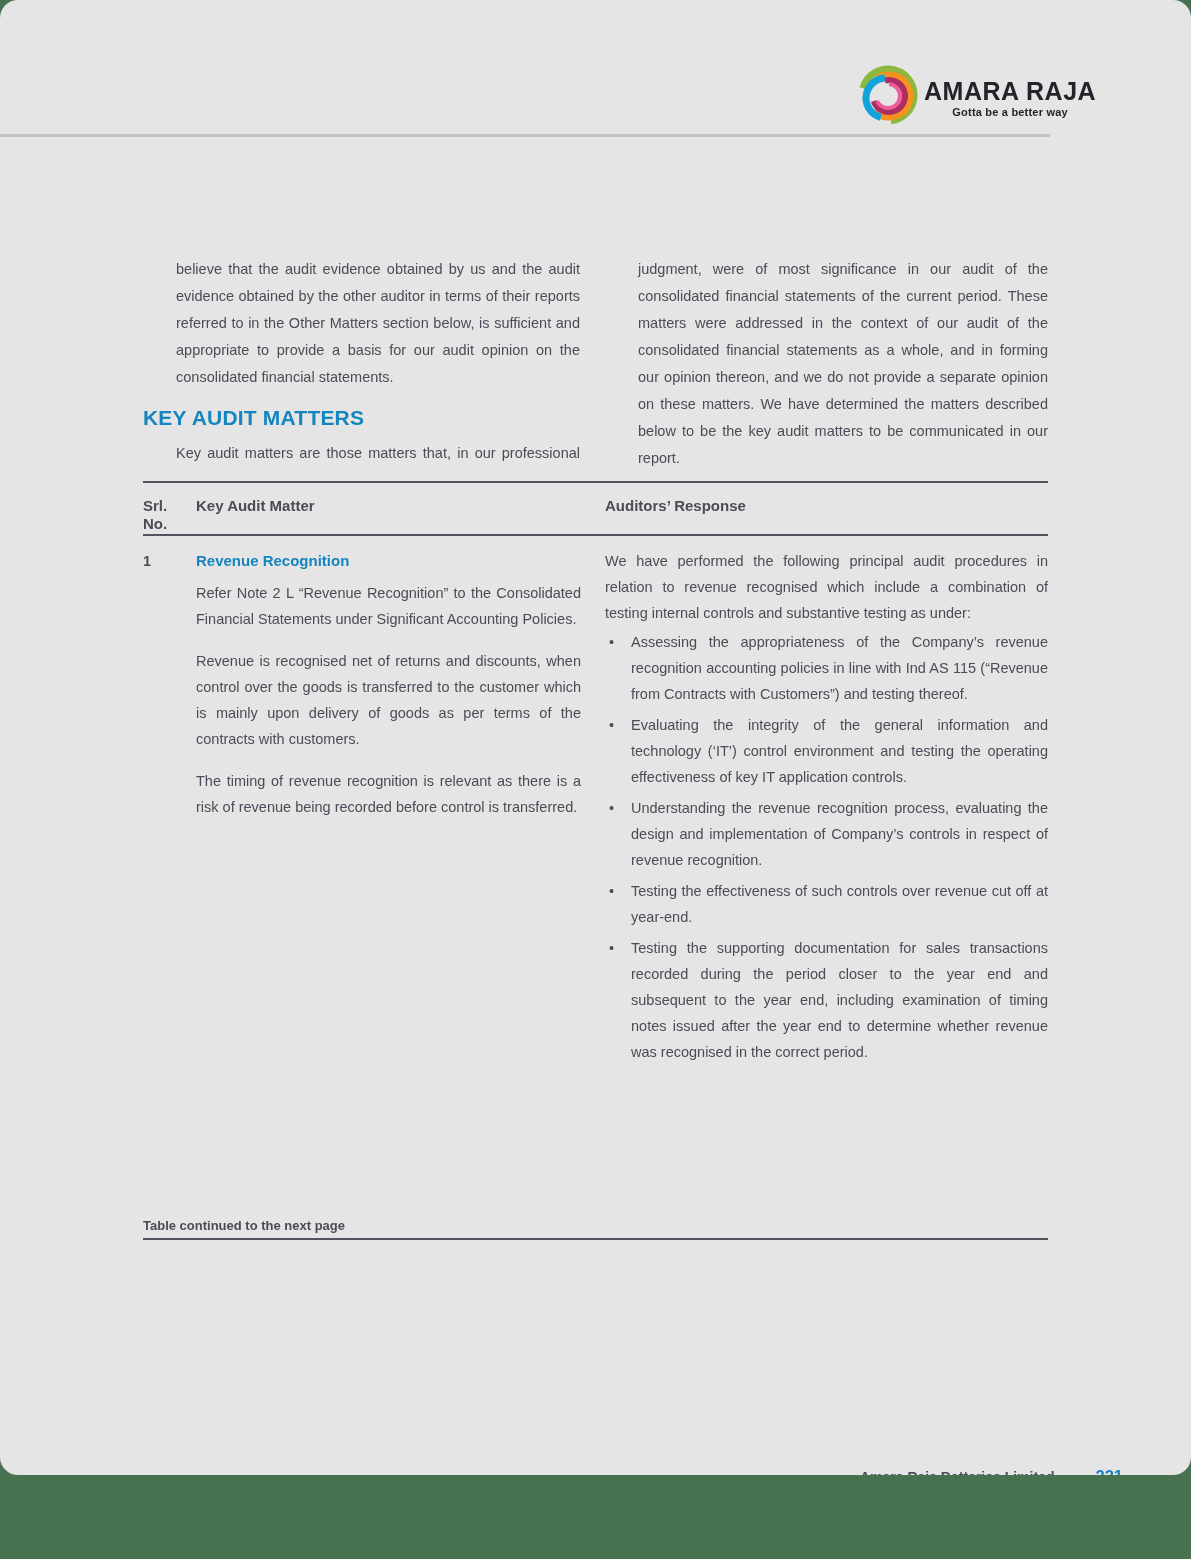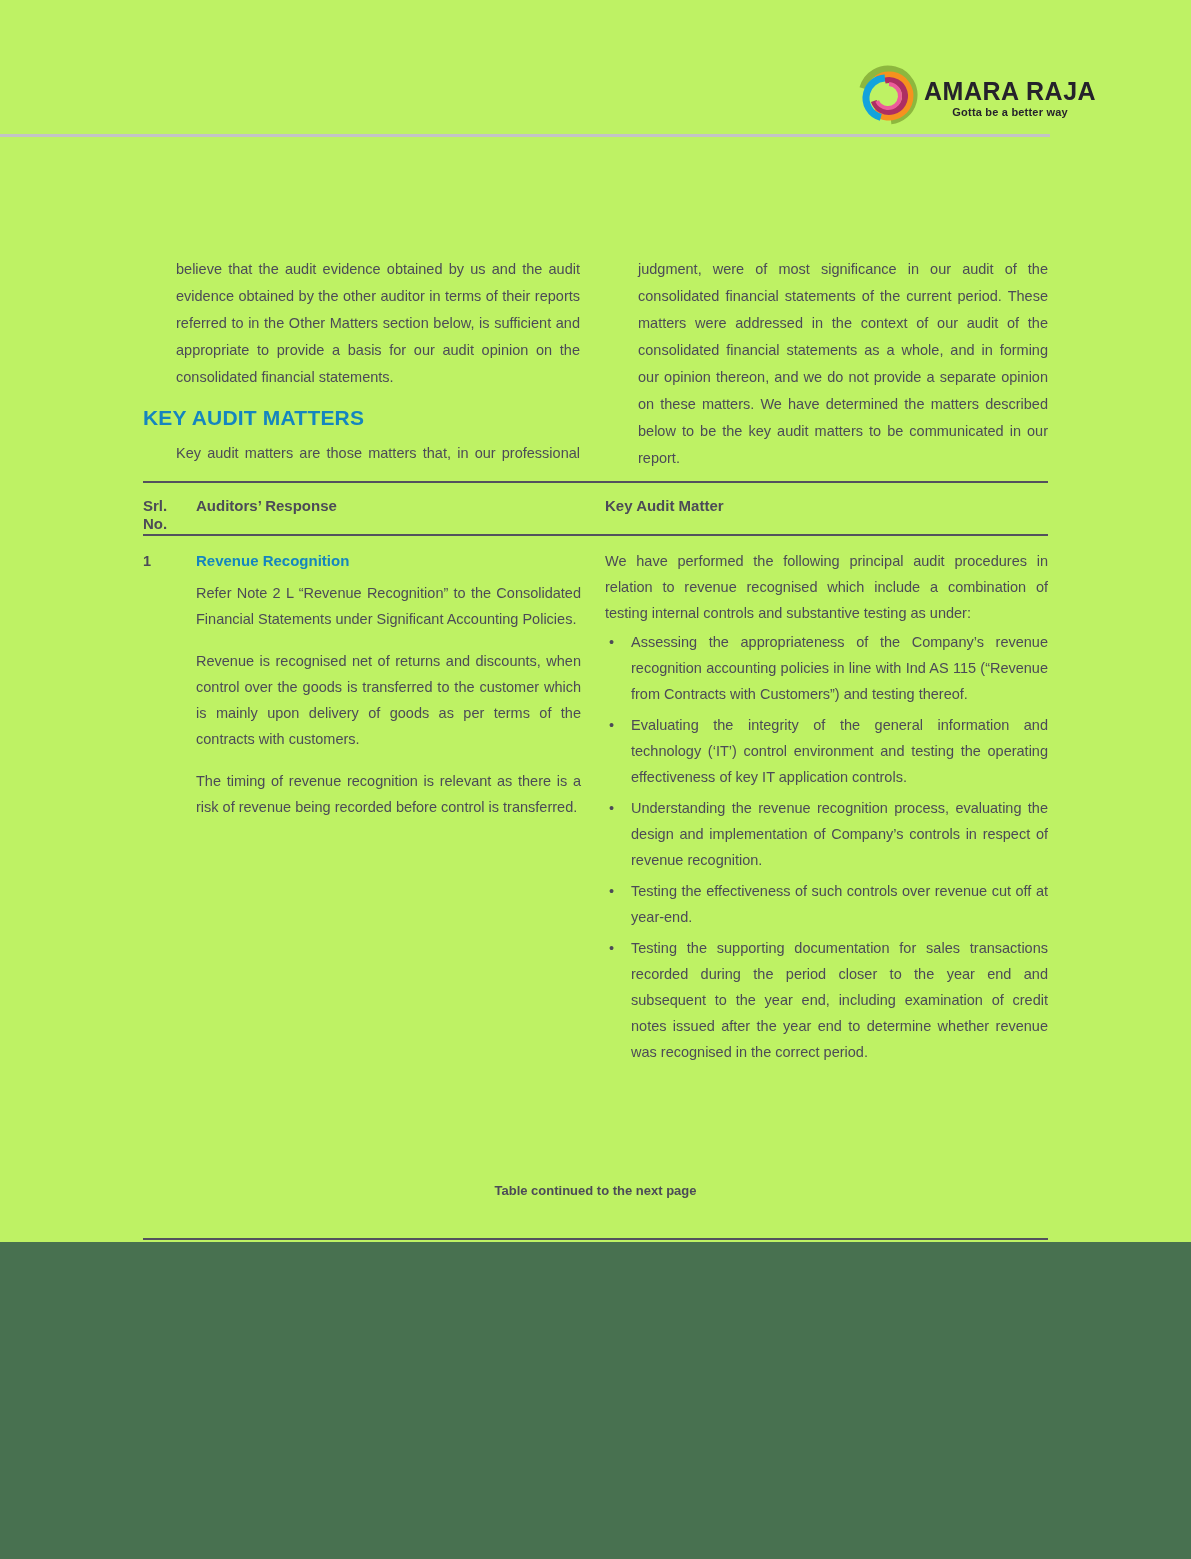--- a/index.html
+++ b/index.html
@@ -3,24 +3,25 @@
 <meta charset="utf-8">
 <style>
   * { margin:0; padding:0; box-sizing:border-box; }
   html,body { width:1191px; }
   body {
     font-family:"Liberation Sans", "DejaVu Sans", sans-serif;
     background:#487150;
   }
   .page {
     position:relative;
-    width:1191px; height:1242px;
-    background:#bef264;
+    width:1191px; height:1475px;
+    background:#e5e5e5;
     color:#4C4B57;
     overflow:hidden;
+    border-radius:18px;
   }
 
   
   .logo-wrap {
     position:absolute; top:64px; left:856px;
     display:flex; align-items:flex-start; gap:4px;
   }
   .logo-mark { width:64px; height:64px; }
   .logo-text { padding-top:14px; }
   .brand-name {
@@ -81,22 +82,22 @@
   .bullet-list { list-style:none; }
   .bullet-item { display:flex; margin-bottom:5px; }
   .bullet-dot {
     flex:0 0 26px; padding-left:4px; color:#4C4B57;
   }
   .bullet-text { flex:1; text-align:justify; }
   .resp-outro { margin-top:15px; }
 
   
   .continued-note {
-    position:absolute; top:1183px; left:143px; width:905px;
-    text-align:center; font-weight:bold; font-size:13px; color:#4C4B57;
+    position:absolute; top:1218px; left:143px; width:905px;
+    text-align:left; font-weight:bold; font-size:13px; color:#4C4B57;
   }
   .page-footer {
     position:absolute; top:1467px; right:68px;
     display:flex; align-items:baseline; gap:41px;
   }
   .footer-company { font-size:14px; font-weight:600; color:#4C4B57; }
   .page-number { font-size:16.5px; font-weight:bold; color:#1585BF; }
 </style>
 </head>
 <body>
@@ -128,22 +129,22 @@
       <p>judgment, were of most significance in our audit of the consolidated financial statements of the current period. These matters were addressed in the context of our audit of the consolidated financial statements as a whole, and in forming our opinion thereon, and we do not provide a separate opinion on these matters. We have determined the matters described below to be the key audit matters to be communicated in our report.</p>
     </div>
   </section>
 
   <section class="kam-table">
     <div class="t-head">
       <div class="head-srl">
         <div>Srl.</div>
         <div>No.</div>
       </div>
+      <div>Key Audit Matter</div>
       <div>Auditors’ Response</div>
-      <div>Key Audit Matter</div>
     </div>
 
     <div class="t-row">
       <div class="cell-srl">1</div>
 
       <div class="cell-matter">
         <h3>Revenue Recognition</h3>
         <p>Refer Note 2 L “Revenue Recognition” to the Consolidated Financial Statements under Significant Accounting Policies.</p>
         <p>Revenue is recognised net of returns and discounts, when control over the goods is transferred to the customer which is mainly upon delivery of goods as per terms of the contracts with customers.</p>
         <p>The timing of revenue recognition is relevant as there is a risk of revenue being recorded before control is transferred.</p>
@@ -163,21 +164,21 @@
           <li class="bullet-item">
             <span class="bullet-dot">•</span>
             <span class="bullet-text">Understanding the revenue recognition process, evaluating the design and implementation of Company’s controls in respect of revenue recognition.</span>
           </li>
           <li class="bullet-item">
             <span class="bullet-dot">•</span>
             <span class="bullet-text">Testing the effectiveness of such controls over revenue cut off at year-end.</span>
           </li>
           <li class="bullet-item">
             <span class="bullet-dot">•</span>
-            <span class="bullet-text">Testing the supporting documentation for sales transactions recorded during the period closer to the year end and subsequent to the year end, including examination of credit notes issued after the year end to determine whether revenue was recognised in the correct period.</span>
+            <span class="bullet-text">Testing the supporting documentation for sales transactions recorded during the period closer to the year end and subsequent to the year end, including examination of timing notes issued after the year end to determine whether revenue was recognised in the correct period.</span>
           </li>
         </ul>
       </div>
     </div>
   </section>
 
   <div class="continued-note">Table continued to the next page</div>
 
   <footer class="page-footer">
     <span class="footer-company">Amara Raja Batteries Limited</span>

